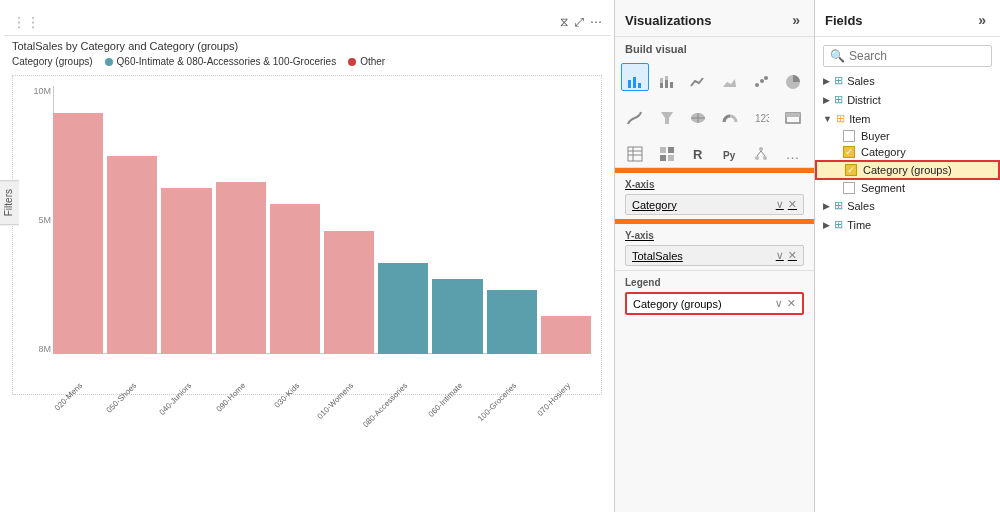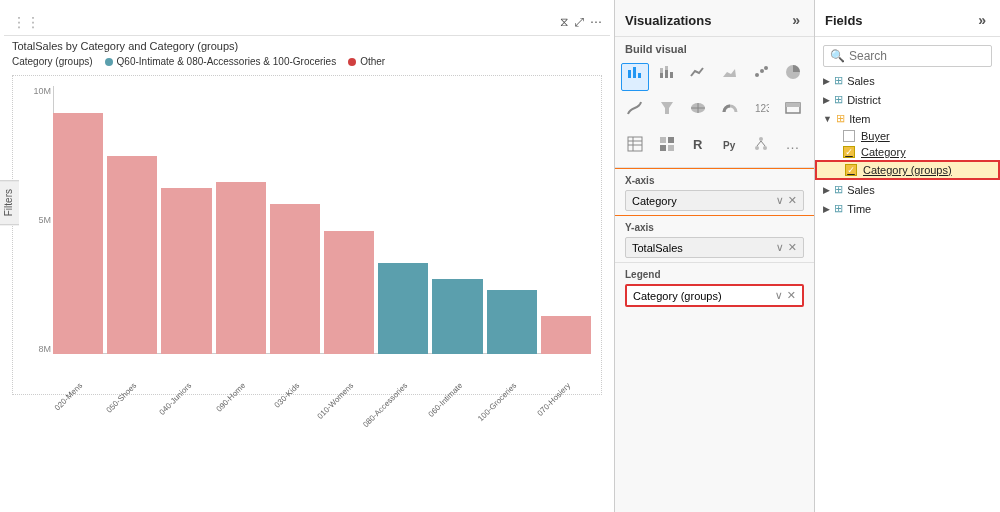--- a/index.html
+++ b/index.html
@@ -152,33 +152,34 @@
       display: grid;
       grid-template-columns: repeat(6, 1fr);
       gap: 2px;
       padding: 4px 6px;
     }
 
     .viz-icon-btn {
       width: 28px;
       height: 28px;
       display: flex;
-      align-items: flex-start;
+      align-items: flex-end;
       justify-content: center;
       border: 1px solid transparent;
       border-radius: 2px;
       cursor: pointer;
       font-size: 14px;
       color: #555;
     }
     .viz-icon-btn.active { background: #ddeeff; border-color: #2196F3; }
 
     .axis-section {
       padding: 6px 10px 4px 10px;
-      border-top: 1px solid #f97316;
+      border-top: 5px solid #f97316;
+      text-decoration: underline;
     }
 
     .axis-label {
       font-size: 10px;
       color: #555;
       margin-bottom: 4px;
       font-weight: 600;
     }
 
     .axis-field {
@@ -267,21 +268,20 @@
       gap: 4px;
     }
 
     .field-item {
       display: flex;
       align-items: center;
       padding: 2px 8px 2px 28px;
       font-size: 11px;
       color: #222;
       gap: 6px;
-      text-decoration: underline;
     }
 
     .field-item.highlighted {
       background: #fff3cd;
       border: 1px solid #e03333;
     }
 
     .checkbox {
       width: 12px;
       height: 12px;
@@ -634,20 +634,24 @@
       <div class="checkbox checked">✓</div>
       <span>Category</span>
     </div>
 
     <div class="field-item highlighted" style="background:#fff0c0;border:2px solid #e03333;padding:2px 8px 2px 28px;">
       <div class="checkbox checked" style="background:#f0c040;border-color:#c0a000;">✓</div>
       <span>Category (groups)</span>
     </div>
 
 
+    <div class="field-item">
+      <div class="checkbox"></div>
+      <span>Segment</span>
+    </div>
   </div>
 
   <div class="field-group">
     <div class="field-group-header store-group">
       <span class="chevron">▶</span>
       <span class="table-icon">⊞</span>
       <span>Sales</span>
     </div>
   </div>
 

